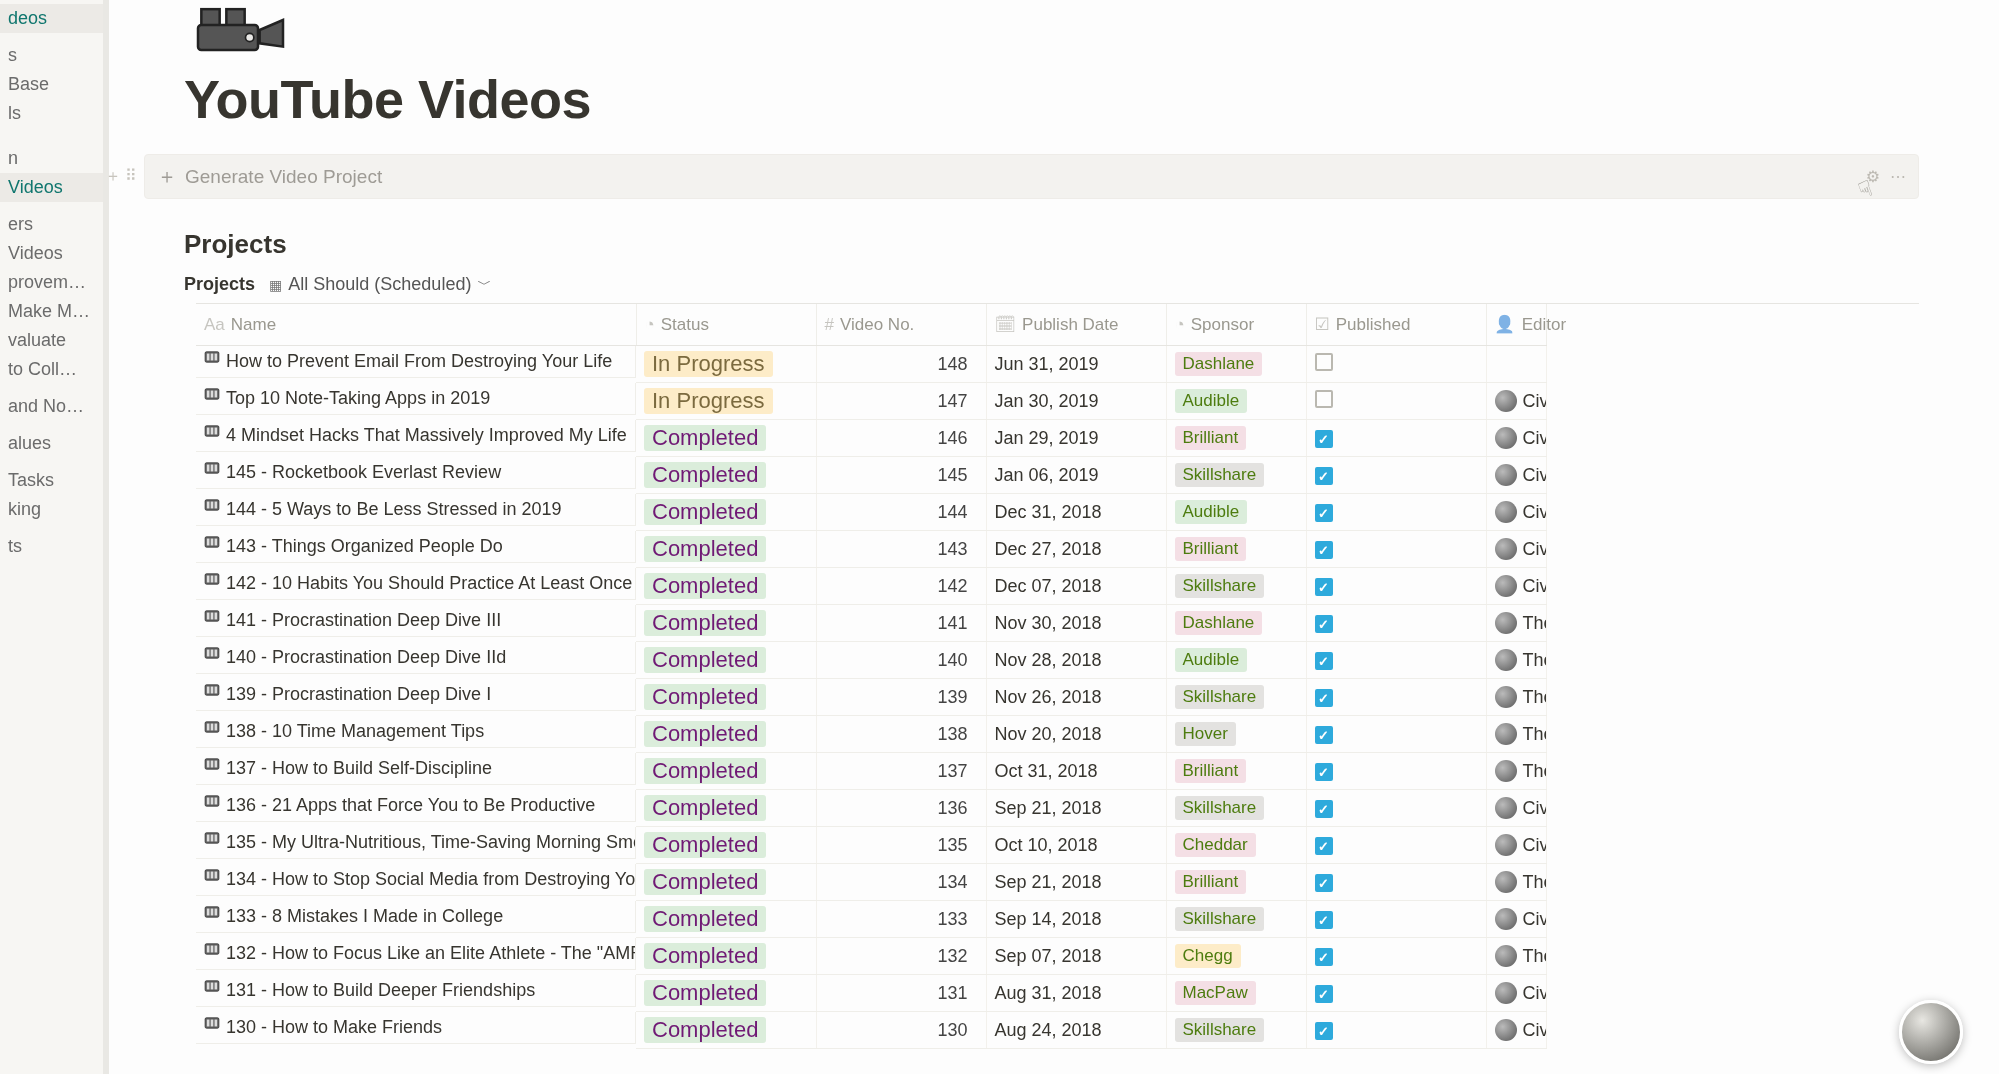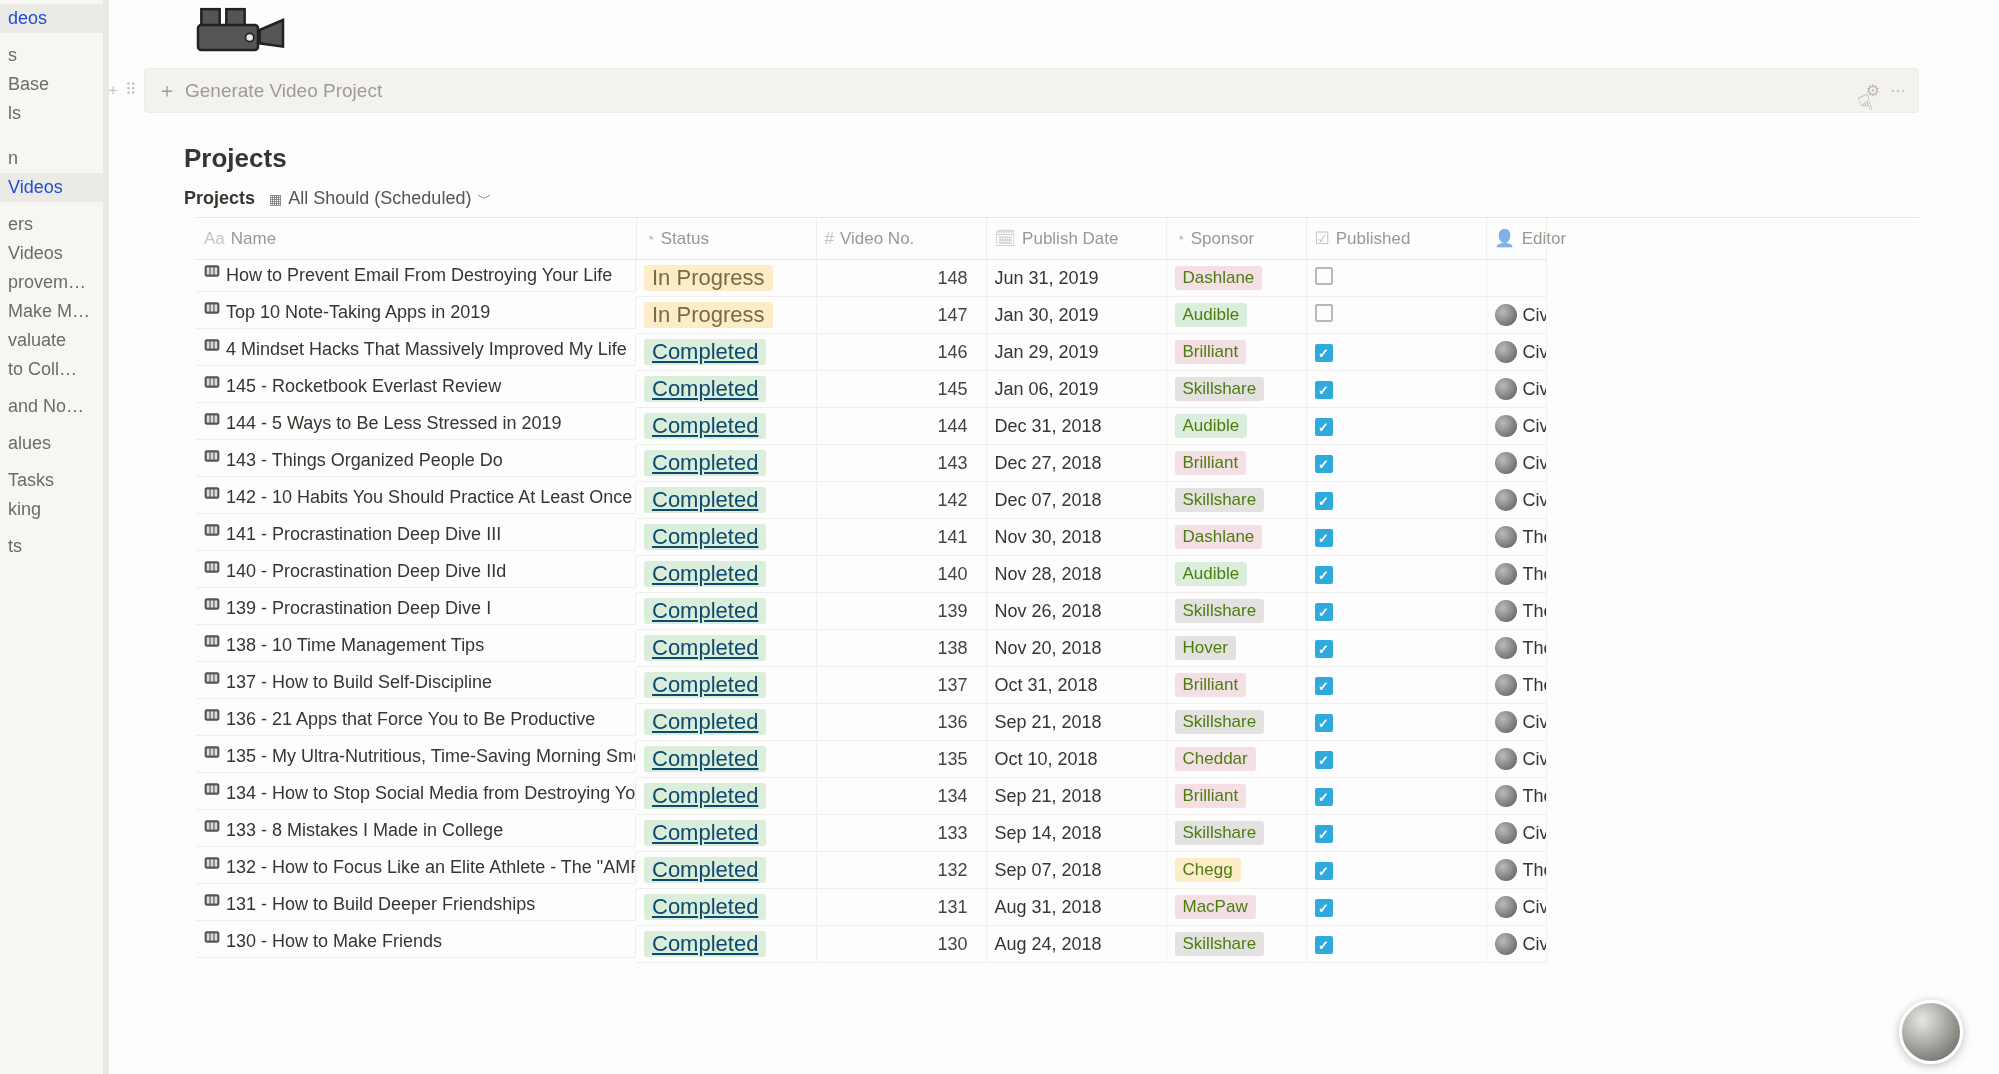--- a/index.html
+++ b/index.html
@@ -5,21 +5,21 @@
   * { margin: 0; padding: 0; box-sizing: border-box; font-family: -apple-system, BlinkMacSystemFont, "Segoe UI", Helvetica, Arial, sans-serif; }
   html, body { width: 100%; height: 100%; background: #fdfdfd; overflow: hidden; }
   .app { display: flex; height: 100vh; color: #37352f; }
 
   
   .sidebar { width: 104px; min-width: 104px; background: #f7f6f3; border-right: 1px solid #ebeae7; font-size: 18px; color: #555; position: relative; }
   .sidebar::after { content: ""; position: absolute; right: -6px; top: 0; bottom: 0; width: 6px; background: #e9e8e4; }
   .side-group { padding: 4px 0; }
   .side-item { padding: 4px 8px; white-space: nowrap; overflow: hidden; text-overflow: clip; color: #6b6b6b; cursor: pointer; direction: rtl; text-align: left; }
   .side-item span { direction: ltr; unicode-bidi: bidi-override; }
-  .side-item.active { background: #eceae6; color: #1d4ed8; }
+  .side-item.active { background: #eceae6; color: #0f766e; }
 
   
   .main { flex: 1; overflow: auto; padding: 0 0 80px 0; }
   .page-inner { padding: 0 80px 0 80px; }
 
   .page-icon { width: 118px; height: 60px; margin-left: 0; margin-bottom: 8px; display:flex; align-items:center; }
   .page-icon svg { width: 118px; height: 50px; }
   .page-title { font-size: 54px; font-weight: 700; margin: 4px 0 24px 0; letter-spacing: -0.5px; }
 
   .template-bar { display:flex; align-items:center; gap:8px; background:#f3f2ef; border:1px solid #eeece8; border-radius:4px; padding:8px 12px; margin-left:-40px; color:#9e9b95; position:relative; }
@@ -47,21 +47,21 @@
   col.c-sponsor{ width: 140px; }
   col.c-pub { width: 180px; }
   col.c-editor{ width: 60px; }
 
   td.c-no { text-align:right; padding-right:18px; color:#444; }
   td.c-name { display:flex; align-items:flex-start; gap:6px; border-right:1px solid #efeee9; }
   .row-icon { width:16px; height:12px; flex:none; }
 
   .tag { display:inline-block; padding:2px 8px; border-radius:3px; font-size:22px; line-height:22px; }
   .tag.inprogress { background:#fdecc8; color:#7b6a3f; }
-  .tag.completed  { background:#dbeddb; color:#0c4a6e;text-decoration:underline; }
+  .tag.completed  { background:#dbeddb; color:#701a75; }
   .sponsor { display:inline-block; padding:2px 8px; border-radius:3px; font-size:17px; color:#4d7c0f; }
   .sp-Dashlane { background:#f4dfe5; }
   .sp-Audible  { background:#dbeddb; }
   .sp-Brilliant{ background:#f4dfe5; }
   .sp-Skillshare{ background:#e3e2e0; }
   .sp-Hover    { background:#e3e2e0; }
   .sp-Cheddar  { background:#f4dfe5; }
   .sp-Chegg    { background:#fdecc8; }
   .sp-MacPaw   { background:#f4dfe5; }
 
@@ -112,20 +112,21 @@
     <div class="page-inner">
       <div class="page-icon">
         <svg viewBox="0 0 120 60">
           <rect x="10" y="5" width="22" height="22" fill="#555" stroke="#222" stroke-width="3"></rect>
           <rect x="40" y="5" width="22" height="22" fill="#555" stroke="#222" stroke-width="3"></rect>
           <rect x="6" y="24" width="72" height="30" rx="4" fill="#555" stroke="#222" stroke-width="3"></rect>
           <circle cx="68" cy="39" r="5" fill="#e9e8e6" stroke="#222" stroke-width="2"></circle>
           <path d="M80 30 L108 18 L108 50 L80 46 Z" fill="#555" stroke="#222" stroke-width="3"></path>
         </svg>
       </div>
+      <h1 class="page-title">YouTube Videos</h1>
 
       <div class="template-bar">
         <div class="handle">
           <span>＋</span>
           <span>⠿</span>
         </div>
         <span class="plus">＋</span>
         <span class="text">Generate Video Project</span>
         <div class="right">
           <span>⚙</span>

